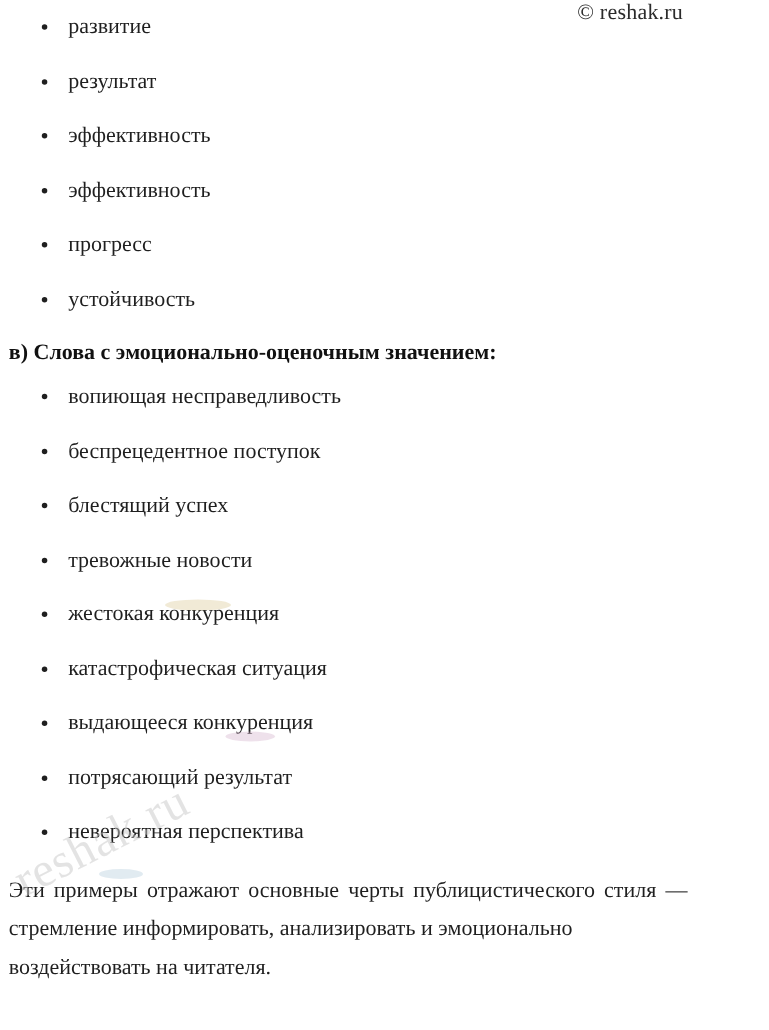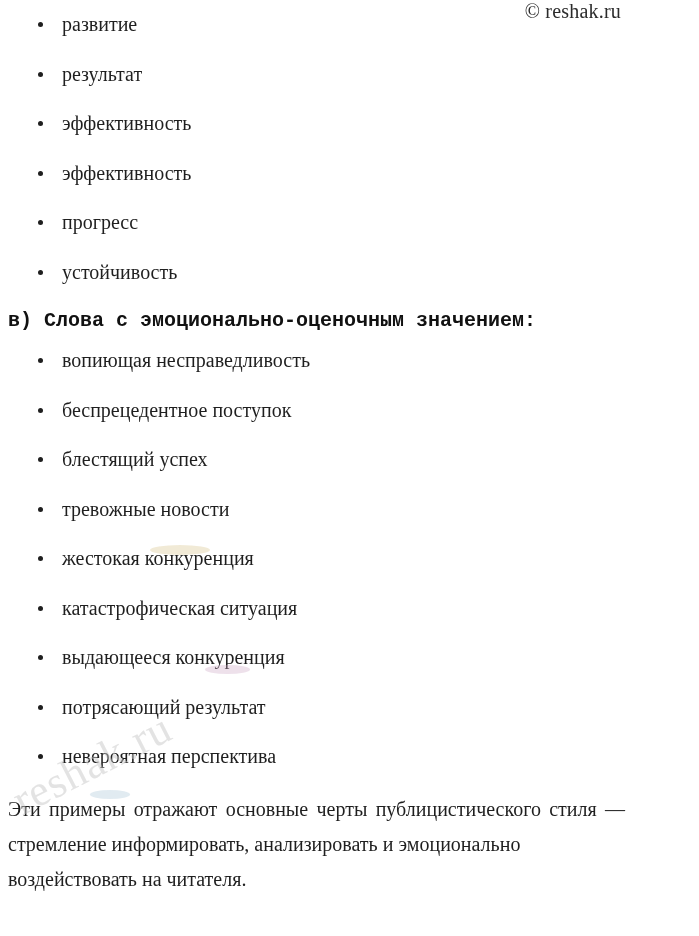--- a/index.html
+++ b/index.html
@@ -65,21 +65,20 @@
     margin-top: -6px;
   }
 
   .section-heading {
     font-size: 20px;
     font-weight: bold;
     color: #111;
     margin: 12px 0 4px 0;
     padding-left: 0px;
     white-space: nowrap;
-    font-family: Liberation Mono, monospace;
   }
 
   .closing {
     margin-top: 10px;
     font-size: 20px;
     line-height: 35px;
     text-align: justify;
     text-justify: inter-word;
     color: #1f1f1f;
     padding-right: 2px;

